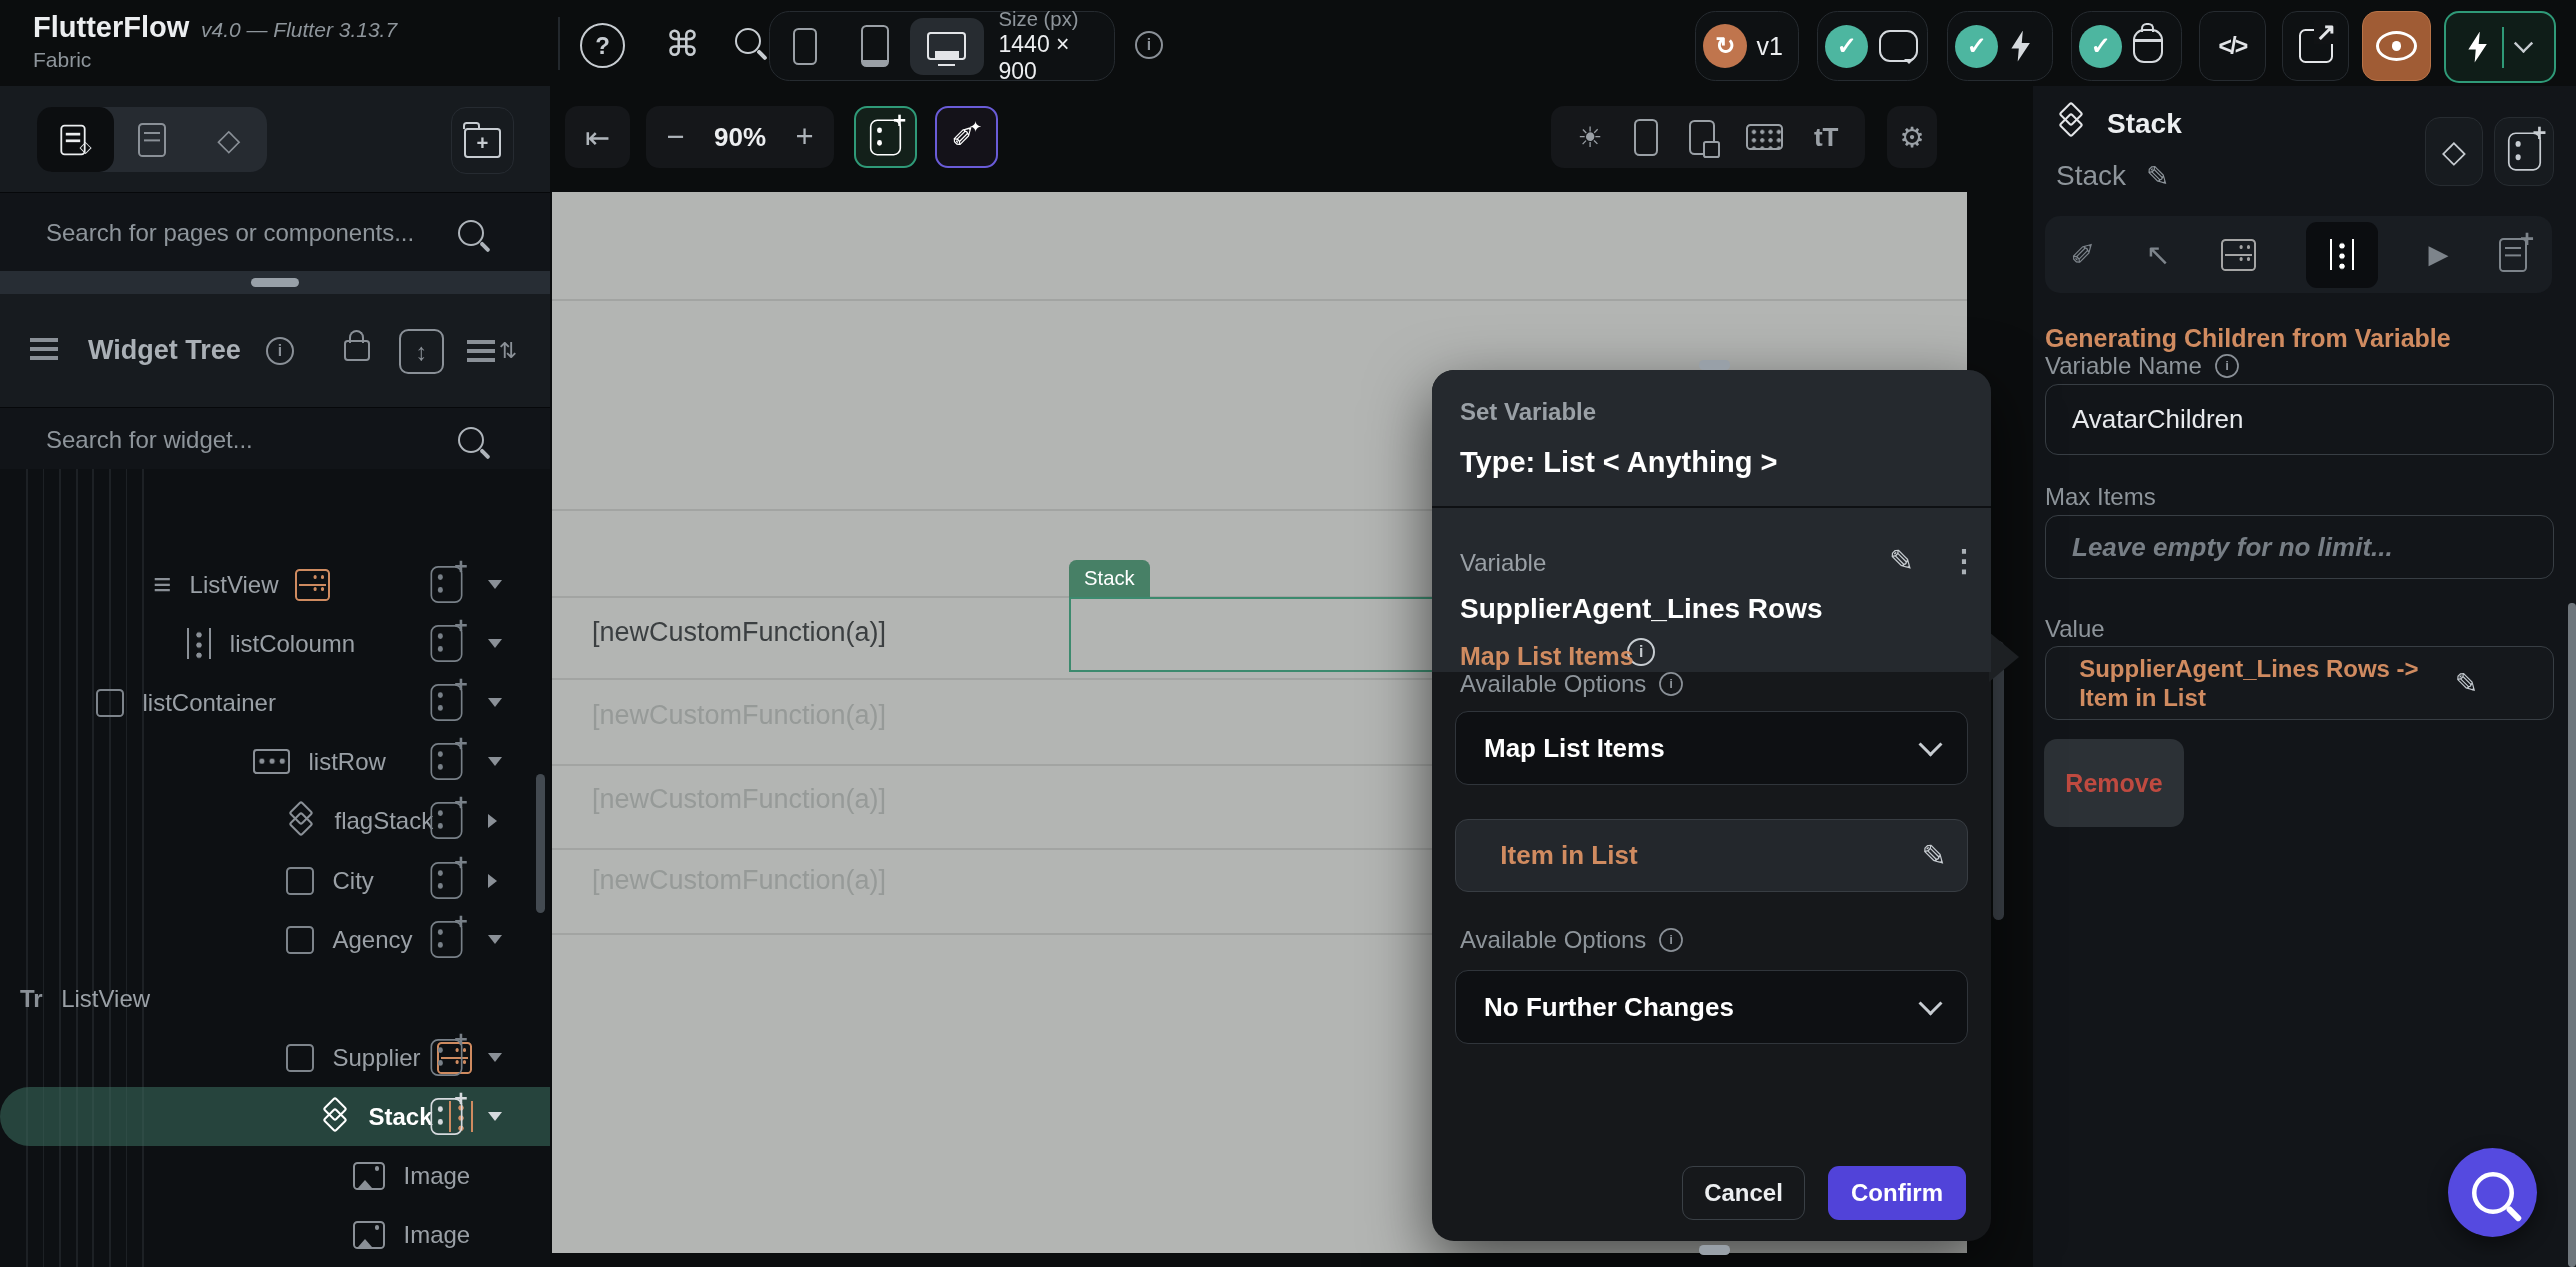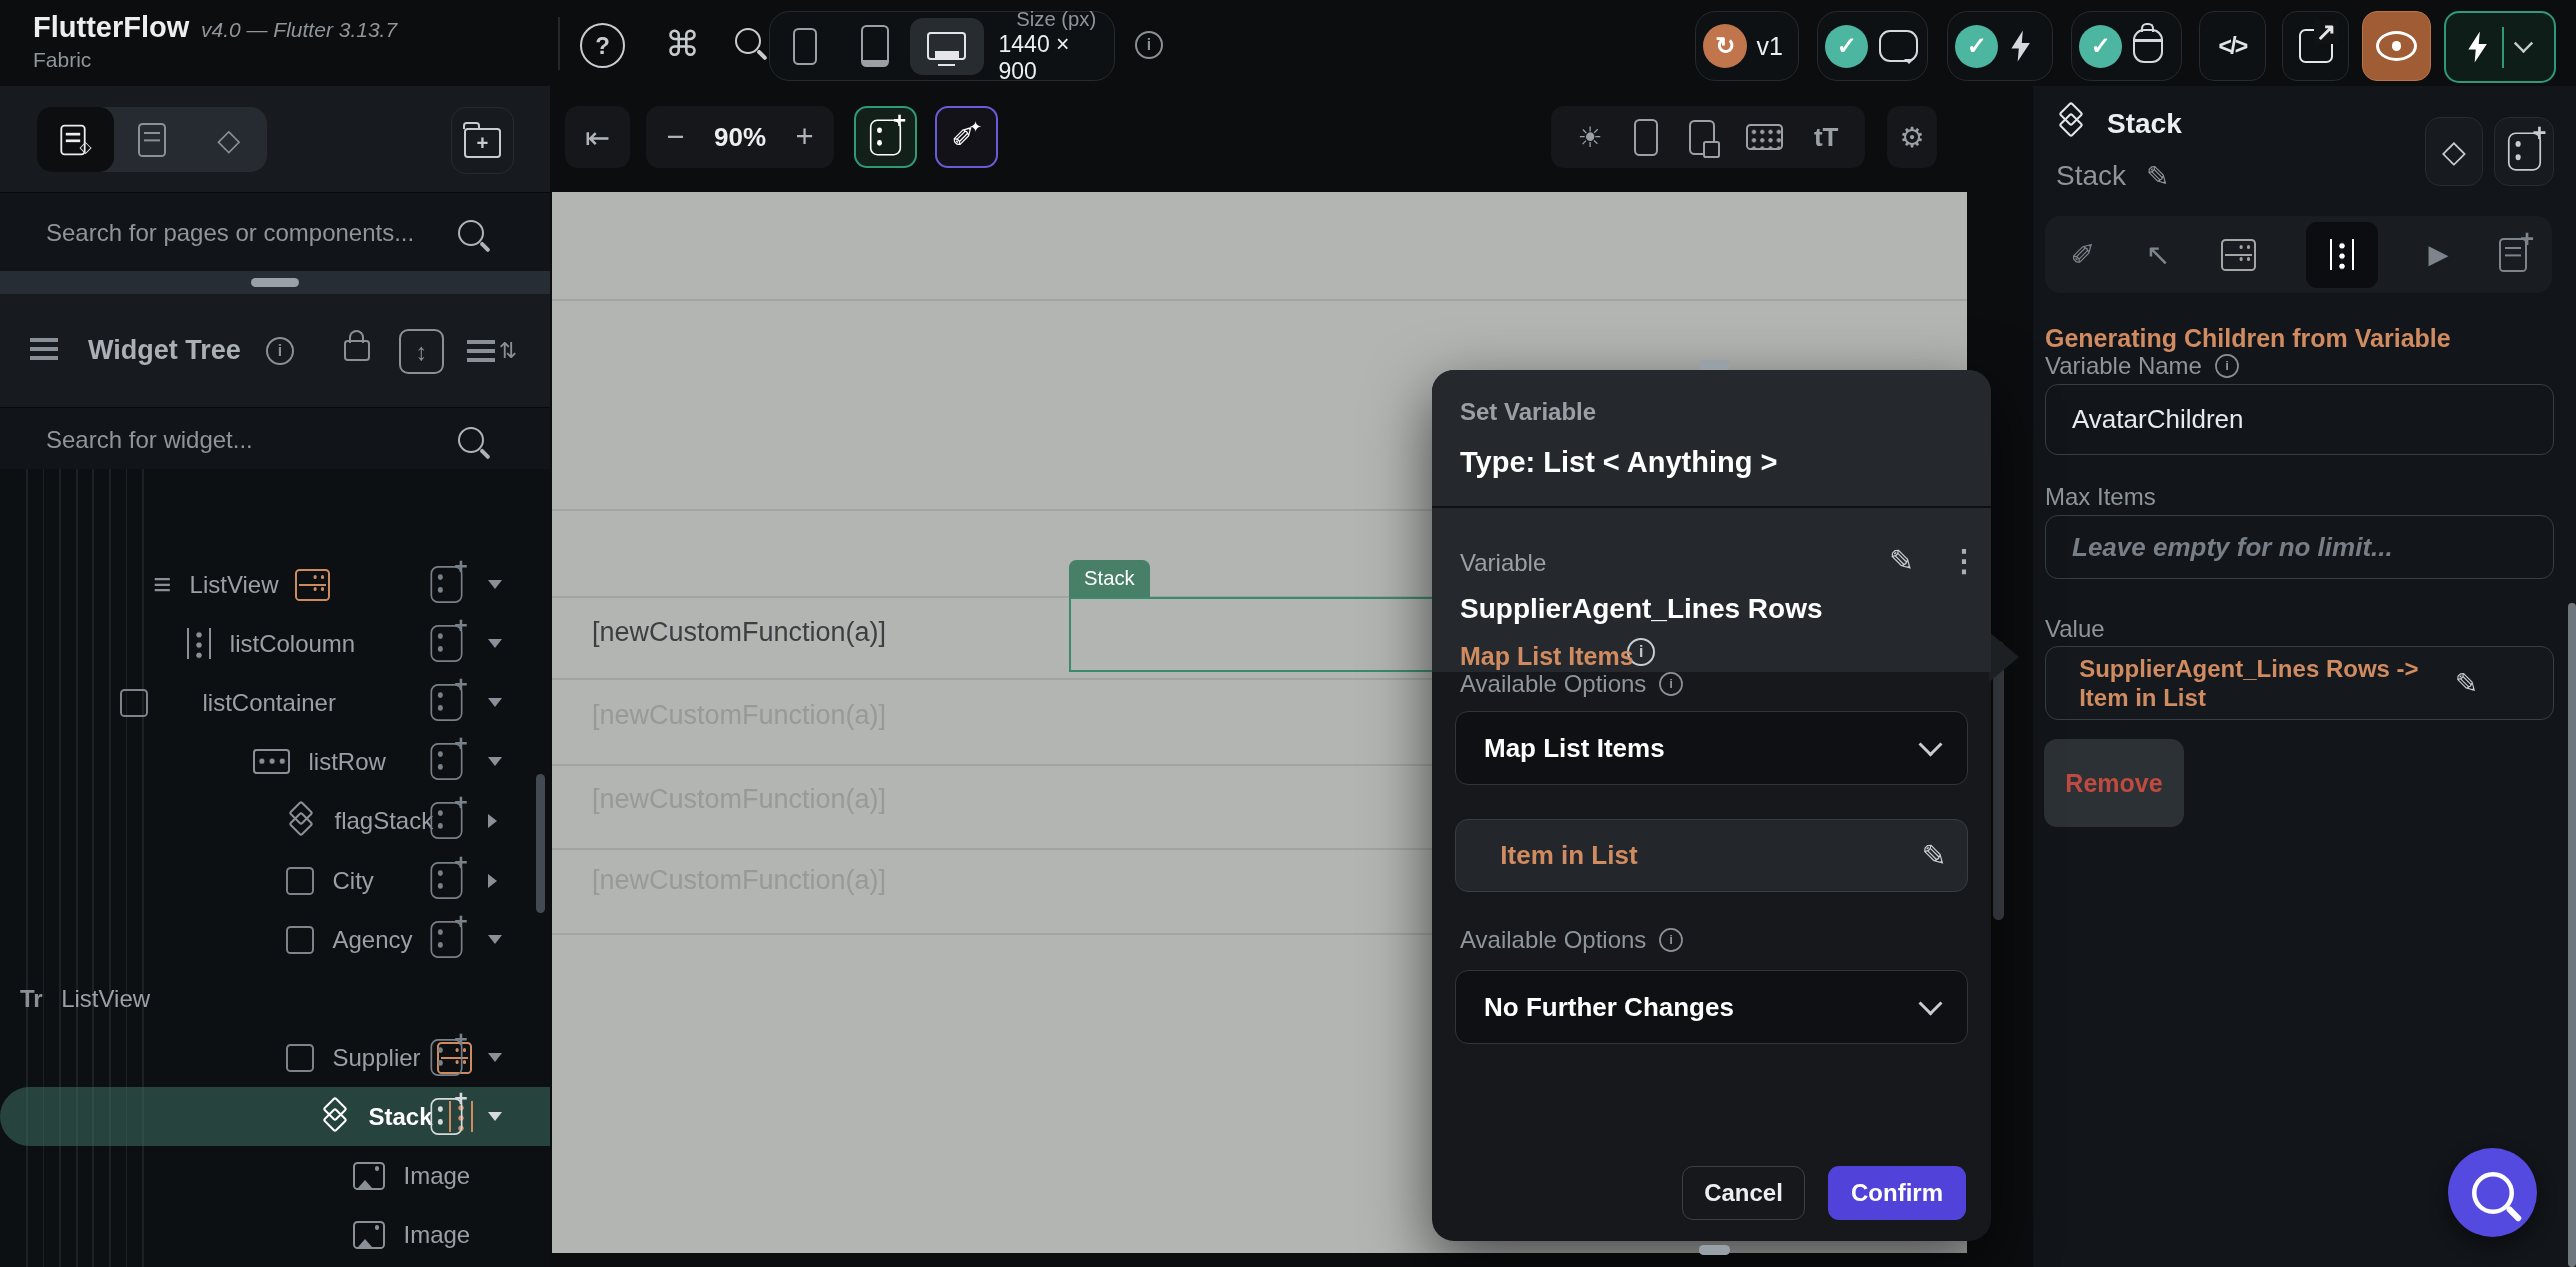--- a/index.html
+++ b/index.html
@@ -74,21 +74,21 @@
   
   .pill{border:1.8px solid #262b30;background:#0e1113;border-radius:20.3px;display:flex;align-items:center;}
   .sqbtn{border:1.8px solid #262b30;background:#0e1113;border-radius:15px;display:flex;align-items:center;justify-content:center;}
 
   
   .trow{position:absolute;left:0;width:550px;height:59px;display:flex;align-items:center;}
   .trow .tw-label{margin-left:18.5px;font-size:24px;color:#9aa0a6;white-space:nowrap;}
   .trow .tw-extra{margin-left:16.6px;}
   .tw-add{position:absolute;left:427px;color:#788088;transform:scale(.82);}
   .tw-caret{position:absolute;left:488px;}
-  .lvl0{padding-left:153px;} .lvl1{padding-left:187px;} .lvl2{padding-left:120px;gap:36px;}
+  .lvl0{padding-left:153px;} .lvl1{padding-left:187px;} .lvl2{padding-left:96px;}
   .lvl3{padding-left:253px;} .lvl4{padding-left:286px;} .lvl5{padding-left:320px;} .lvl6{padding-left:353px;}
   .trow.sel{background:rgba(60,112,97,.55);border-radius:30px;width:541px;}
   .trow.sel .tw-label{color:#fff;font-weight:bold;}
 
   
   .fld{border:1.8px solid #383e44;border-radius:13px;background:transparent;}
   .fld input{width:100%;height:100%;background:transparent;border:none;outline:none;color:#e8eaed;
       font-family:"Liberation Sans",sans-serif;font-size:26px;padding:0 26px;box-sizing:border-box;}
   .fld input::placeholder{color:#70777d;}
   .fld input.ital::placeholder{font-style:italic;font-weight:bold;color:#777e85;}
@@ -115,21 +115,21 @@
   <div class="abs pill" style="left:769px;top:11px;width:344px;height:68px;gap:0;">
     <span class="ctr" style="width:70px;">
         <span class="i-phone"></span>
       </span>
     <span class="ctr" style="width:70px;">
         <span class="i-tablet"></span>
       </span>
     <span class="ctr" style="width:74px;height:57px;background:#272c31;border-radius:13px;">
         <span class="i-desk"></span>
       </span>
-    <span style="display:flex;flex-direction:column;margin-left:15px;align-items:center;">
+    <span style="display:flex;flex-direction:column;margin-left:15px;">
       <span style="font-size:20.3px;color:#8e959b;">Size (px)</span>
       <span style="font-size:23px;color:#eceef0;">1440 × 900</span>
     </span>
   </div>
   <span class="abs i-info" style="left:1135px;top:31px;">
       <span class="glyph">i</span>
     </span>
 
   <div class="abs pill" style="left:1695px;top:11px;width:102px;height:68px;">
     <span class="ctr" style="width:44px;height:44px;border-radius:50%;background:#c0754d;margin-left:7.4px;color:#fff;font-size:24px;font-weight:bold;">

